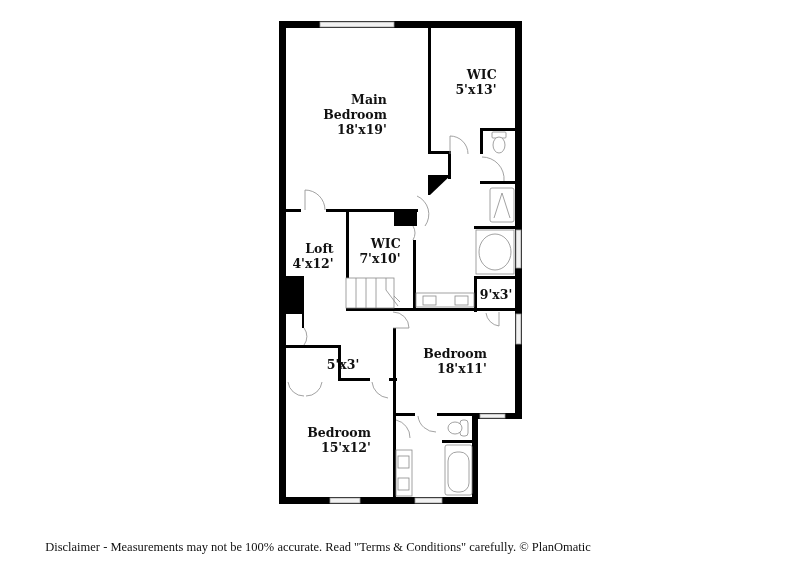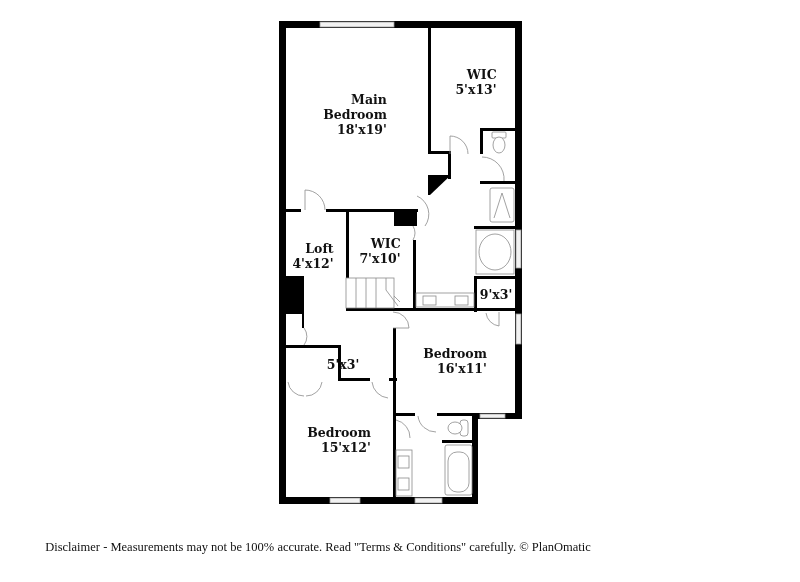--- a/index.html
+++ b/index.html
@@ -157,20 +157,20 @@
   <span>7'x10'</span>
 </div>
 <div class="room-label" style="left:496px; top:287px;">
   <span>9'x3'</span>
 </div>
 <div class="room-label" style="left:311px; top:357px;margin-left:32px;">
   <span>5'x3'</span>
 </div>
 <div class="room-label" style="left:455px; top:346px;">
   <span>Bedroom</span>
-  <span>16'x11'</span>
+  <span>18'x11'</span>
 </div>
 <div class="room-label" style="left:339px; top:425px;">
   <span>Bedroom</span>
   <span>15'x12'</span>
 </div>
 
 <div class="disclaimer">Disclaimer - Measurements may not be 100% accurate. Read "Terms &amp; Conditions" carefully. © PlanOmatic</div>
 
 </body></html>

